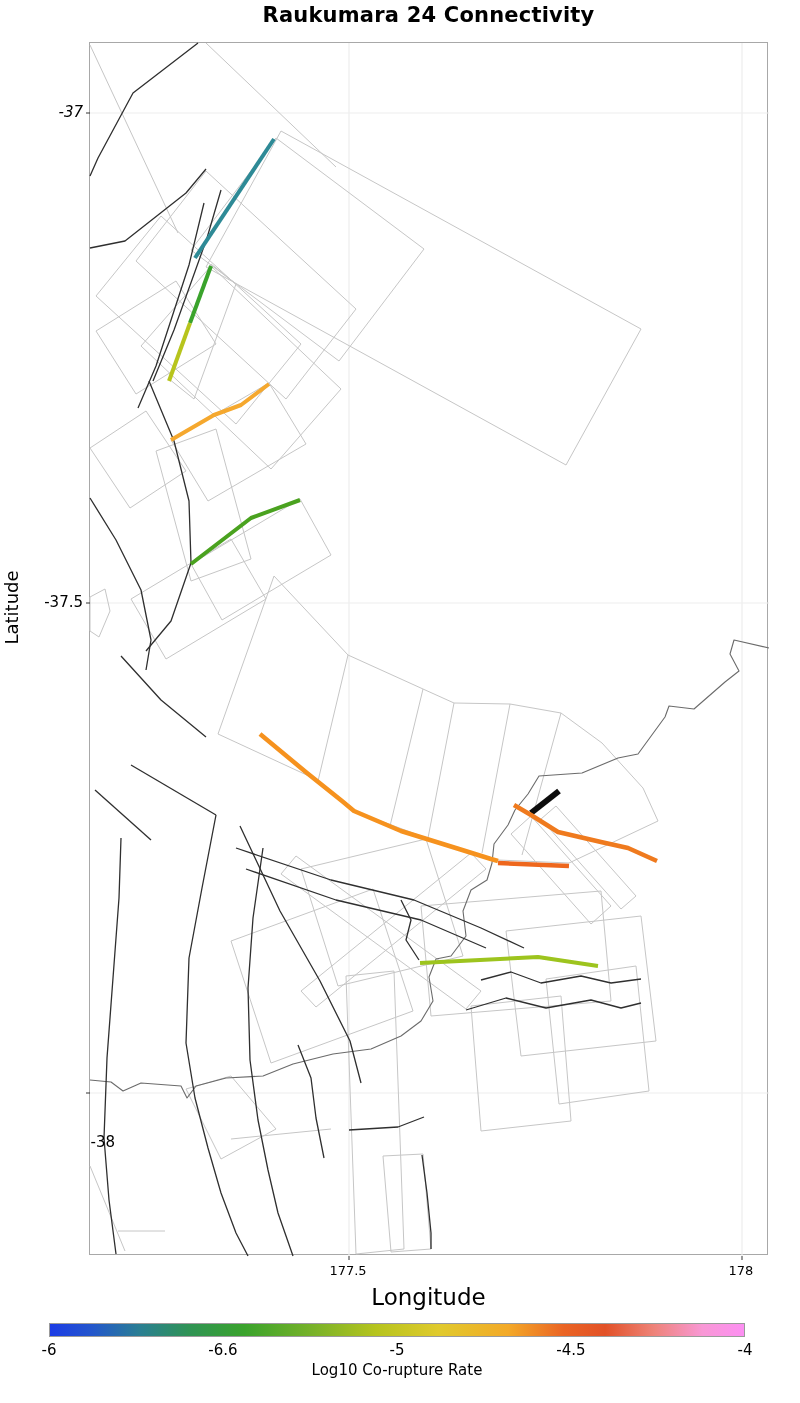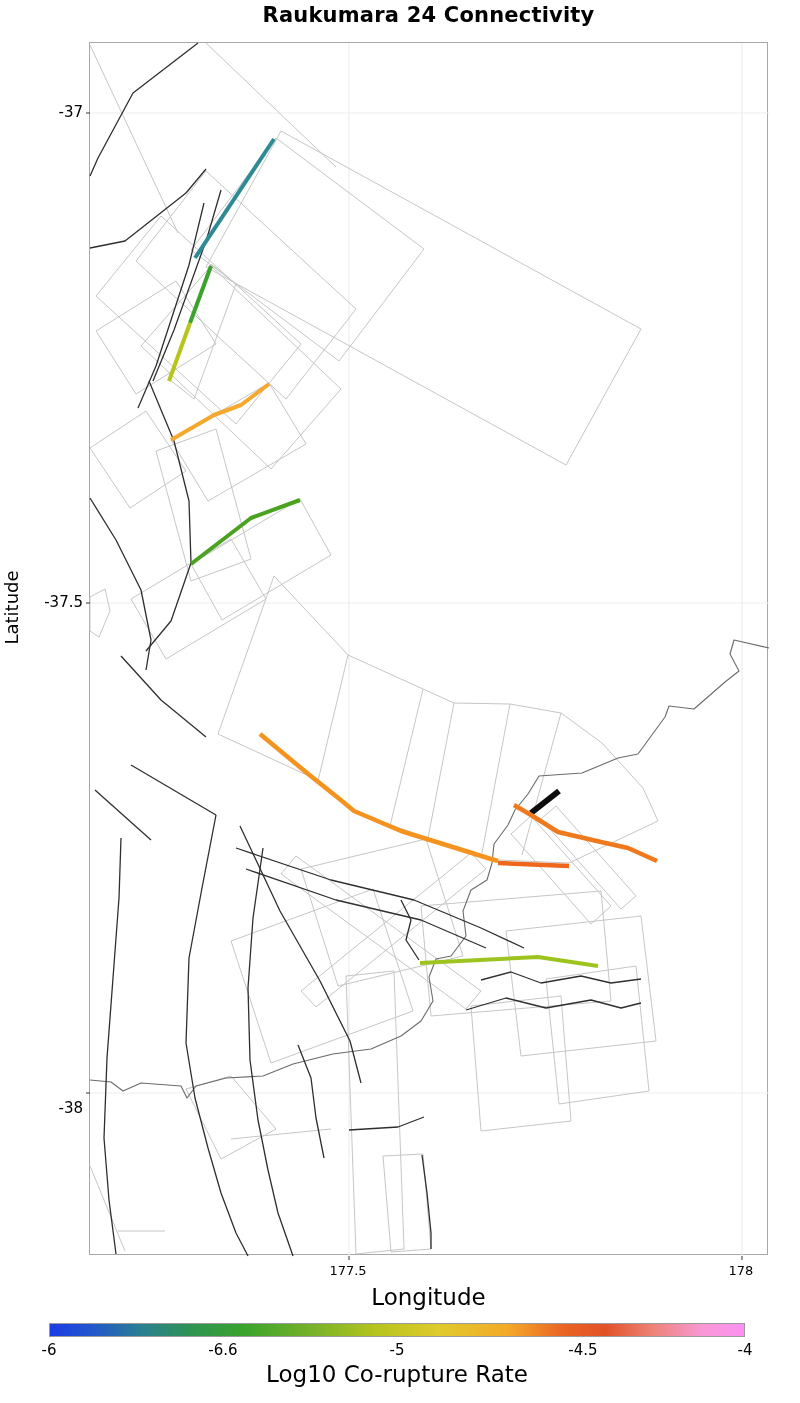--- a/index.html
+++ b/index.html
@@ -37,21 +37,21 @@
   .cbar{
     position:absolute;left:49px;top:1323px;width:696px;height:14px;
     border:1px solid #9a9a9a;box-sizing:border-box;
   }
   .cbtick{
     position:absolute;top:1340px;width:80px;text-align:center;font-size:15px;
     height:20px;line-height:20px;
   }
   .cblab{
     position:absolute;left:49px;top:1361px;width:696px;text-align:center;
-    font-size:23px;
+    font-size:15px;
   }
 </style>
 </head>
 <body>
 
 <div class="title">Raukumara 24 Connectivity</div>
 
 <div class="ylab">Latitude</div>
 
 <div class="plot">
@@ -148,22 +148,22 @@
         <line x1="-4" y1="1050" x2="0" y2="1050" stroke="#333" stroke-width="1"></line>
       </g>
     </svg>
 </div>
 
 <div class="xlab">Longitude</div>
 
 <div class="cbar" id="cbar" style="background: linear-gradient(to right, rgb(28, 60, 229) 0%, rgb(35, 86, 204) 6%, rgb(42, 127, 146) 13%, rgb(47, 147, 85) 20%, rgb(58, 163, 44) 28%, rgb(121, 178, 41) 38%, rgb(182, 196, 30) 47%, rgb(224, 202, 45) 56%, rgb(243, 169, 40) 66%, rgb(234, 100, 36) 74%, rgb(226, 81, 39) 80%, rgb(238, 131, 121) 87%, rgb(248, 152, 213) 94%, rgb(252, 143, 242) 100%);"></div>
 <div class="cblab">Log10 Co-rupture Rate</div>
 
-<div class="ytick" style="top: 102px;">-37</div>
+<div class="ytick" style="top: 102px; font-style: italic;">-37</div>
 <div class="ytick" style="top: 592px;">-37.5</div>
-<div class="ytick" style="top: 1098px;">-38</div>
+<div class="ytick" style="top: 1132px; margin-left: 32px;">-38</div>
 <div class="xtick" style="left: 303px;">177.5</div>
 <div class="xtick" style="left: 696px;">178</div>
 <div class="cbtick" style="left: 9px;">-6</div>
 <div class="cbtick" style="left: 183px;">-6.6</div>
 <div class="cbtick" style="left: 357px;">-5</div>
-<div class="cbtick" style="left: 543px;">-4.5</div>
+<div class="cbtick" style="left: 531px;">-4.5</div>
 <div class="cbtick" style="left: 705px;">-4</div>
 
 </body></html>

